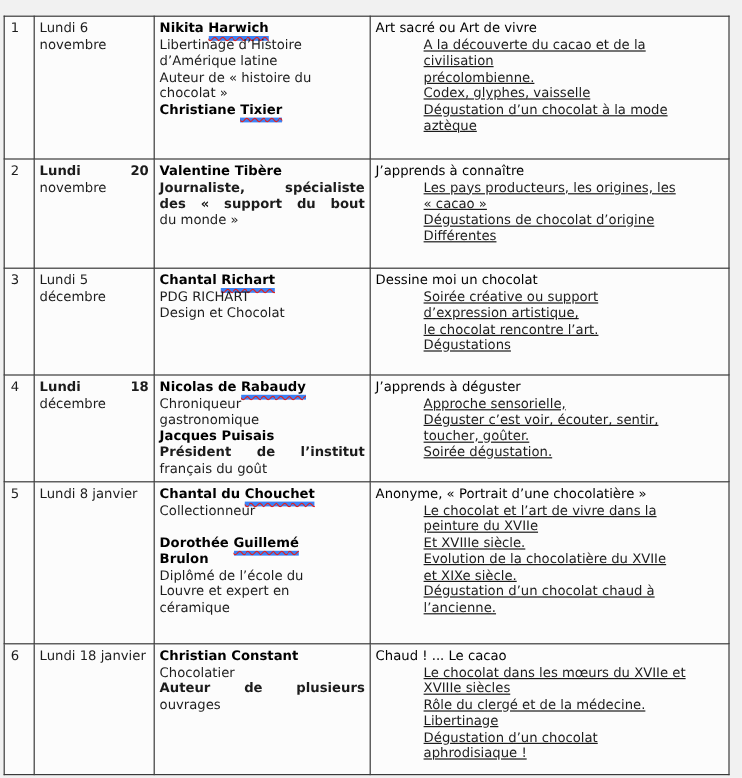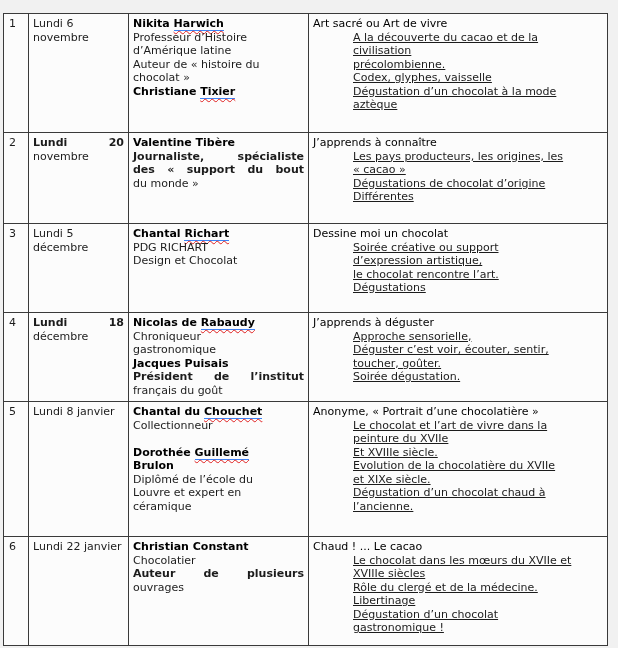--- a/index.html
+++ b/index.html
@@ -7,21 +7,21 @@
   body { font-family:"DejaVu Sans","Liberation Sans",sans-serif; font-size:11px; line-height:13.5px; color:#1c1c1c; }
   .page { padding:13px 0 0 3px; }
   table { border-collapse:collapse; table-layout:fixed; width:604px; background:#fcfcfc; }
   td { border:1px solid #3a3a3a; vertical-align:top; padding:3px 4px 2px 4px; overflow:hidden; }
   col.c1 { width:25px; }
   col.c2 { width:100px; }
   col.c3 { width:180px; }
   col.c4 { width:299px; }
   .name { font-weight:bold; color:#000; }
   .flag {
-    border-bottom:1px solid #3b82f6;
+    border-bottom:4px solid #3b82f6;
     text-decoration:underline wavy #e02020;
     text-decoration-thickness:1px;
     text-underline-offset:2.5px;
     text-decoration-skip-ink:none;
   }
   .jline { text-align:justify; text-align-last:justify;font-weight:bold; }
   .t-title { font-weight:normal; color:#000; }
   .t-line { padding-left:40px;text-decoration:underline; }
   .blank { height:13.5px; }
   .num { padding-left:1px; }
@@ -41,21 +41,21 @@
   <tbody>
         <tr style="height:119px">
     <td>
             <div class="num">1</div>
           </td>
     <td>
             <div>Lundi 6 novembre</div>
           </td>
     <td>
       <div class="name"><span>Nikita </span><span class="flag">Harwich</span></div>
-      <div>Professeur d’Histoire</div>
+      <div>Libertinage d’Histoire</div>
       <div>d’Amérique latine</div>
       <div>Auteur de « histoire du</div>
       <div>chocolat »</div>
       <div class="name"><span>Christiane </span><span class="flag">Tixier</span></div>
     </td>
     <td>
       <div class="t-title">Art sacré ou Art de vivre</div>
       <div class="t-line">A la découverte du cacao et de la</div>
       <div class="t-line">civilisation</div>
       <div class="t-line">précolombienne.</div>
@@ -161,33 +161,33 @@
       <div class="t-line">Dégustation d’un chocolat chaud à</div>
       <div class="t-line">l’ancienne.</div>
     </td>
   </tr>
 
   <tr style="height:109px">
     <td>
             <div class="num">6</div>
           </td>
     <td>
-            <div>Lundi 22 janvier</div>
+            <div>Lundi 18 janvier</div>
           </td>
     <td>
       <div class="name">Christian Constant</div>
       <div>Chocolatier</div>
       <div class="jline">Auteur de plusieurs</div>
       <div>ouvrages</div>
     </td>
     <td>
       <div class="t-title">Chaud ! ... Le cacao</div>
       <div class="t-line">Le chocolat dans les mœurs du XVIIe et</div>
       <div class="t-line">XVIIIe siècles</div>
       <div class="t-line">Rôle du clergé et de la médecine.</div>
       <div class="t-line">Libertinage</div>
       <div class="t-line">Dégustation d’un chocolat</div>
-      <div class="t-line">gastronomique !</div>
+      <div class="t-line">aphrodisiaque !</div>
     </td>
   </tr>
 </tbody>
     </table>
 </div>
 
 </body></html>

